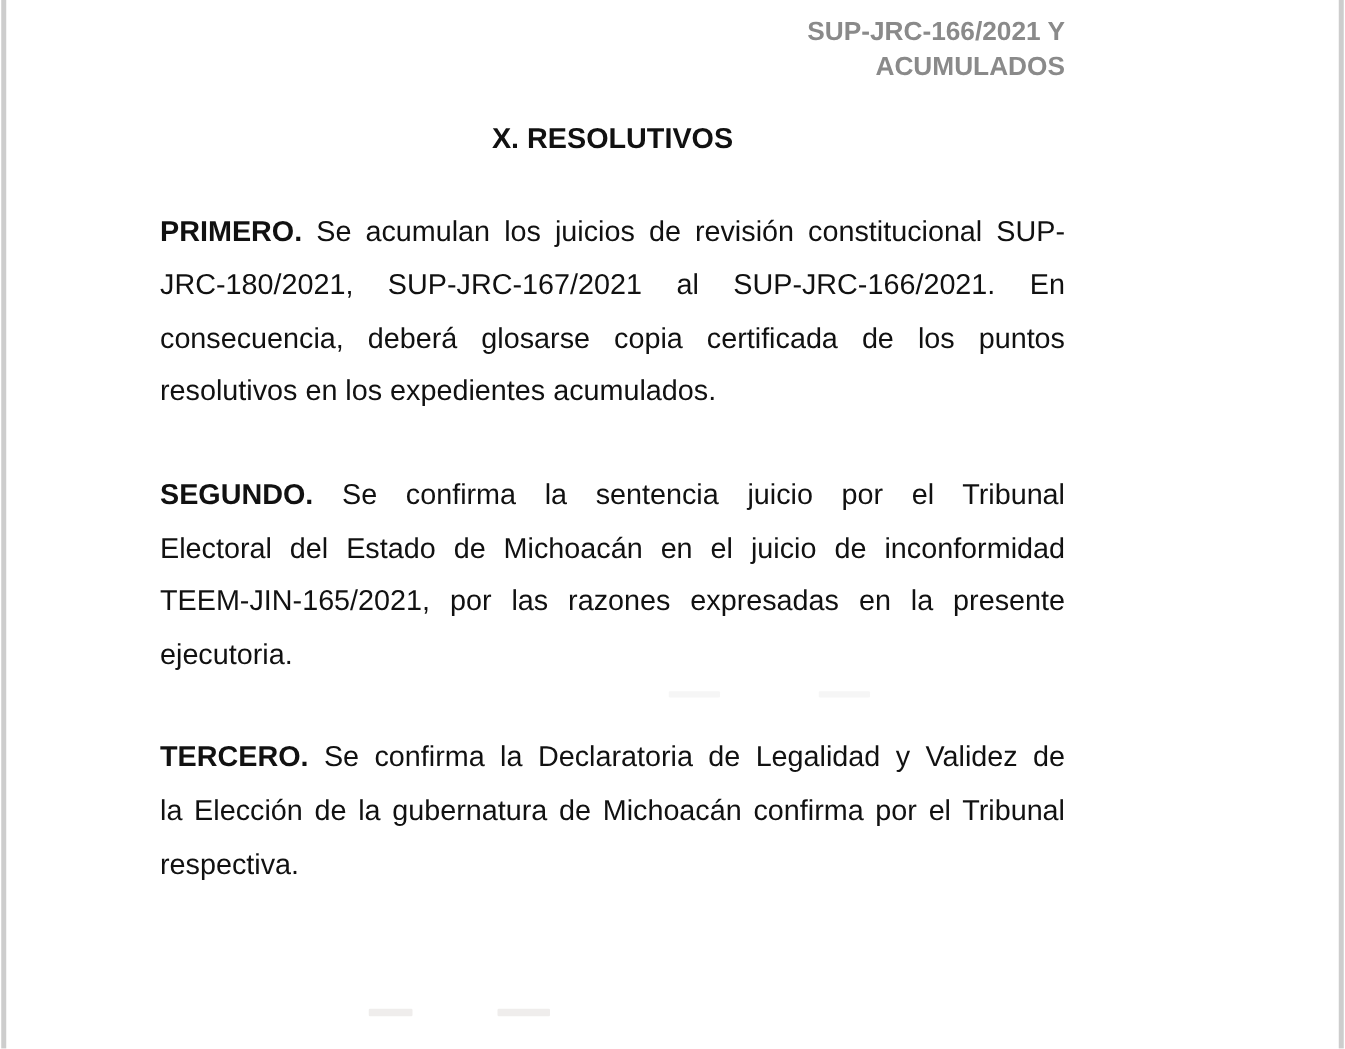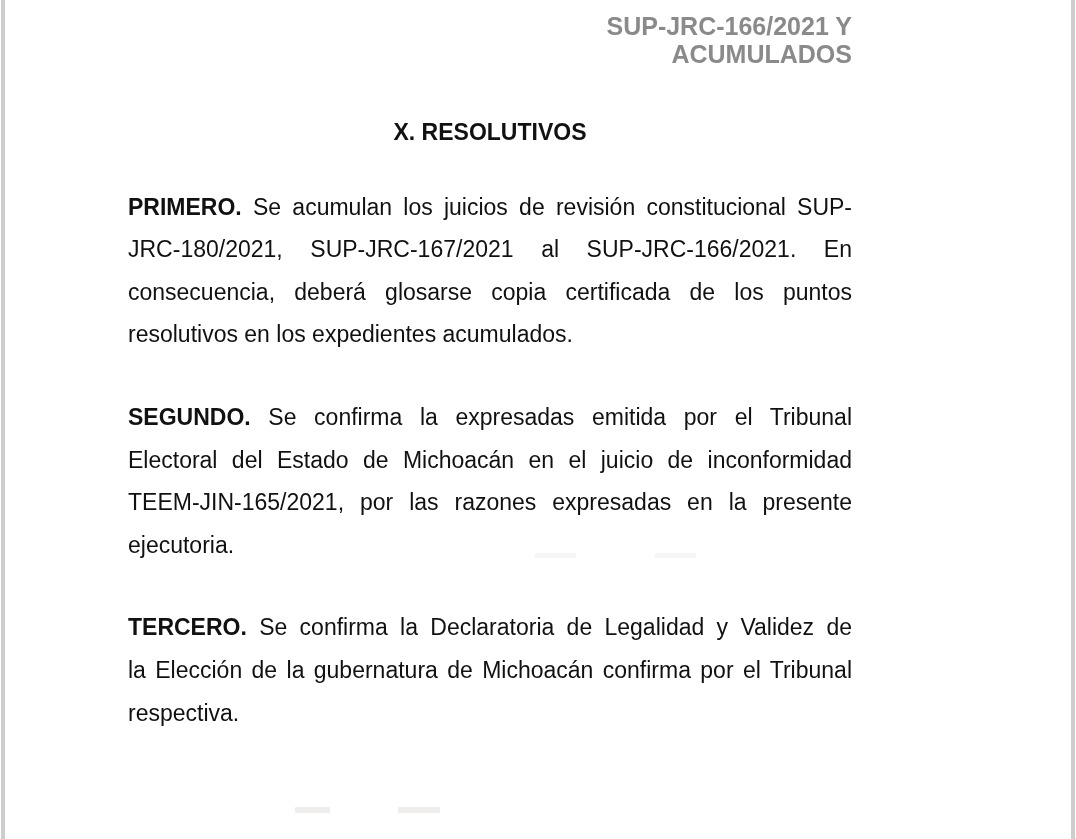--- a/index.html
+++ b/index.html
@@ -29,28 +29,28 @@
   .content {
     position: absolute;
     left: 128px;
     top: 0;
     width: 724px;
   }
 
   .case-ref {
     padding-top: 12px;
     text-align: right;
-    font-size: 25px;
+    font-size: 21px;
     line-height: 28px;
     font-weight: bold;
     color: #8a8a8a;
   }
 
   .title {
-    margin: 43px 0 0 0;
+    margin: 21px 0 0 0;
     text-align: center;
     font-size: 23px;
     line-height: 42.6px;
     font-weight: bold;
     color: #111111;
   }
 
   .para {
     margin-top: 32px;
     font-size: 23px;
@@ -98,21 +98,21 @@
     <h1 class="title">X. RESOLUTIVOS</h1>
 
     <div class="para">
       <div class="line"><span class="lead">PRIMERO.</span><span> Se acumulan los juicios de revisión constitucional SUP-</span></div>
       <div class="line">JRC-180/2021, SUP-JRC-167/2021 al SUP-JRC-166/2021. En</div>
       <div class="line">consecuencia, deberá glosarse copia certificada de los puntos</div>
       <div class="line last">resolutivos en los expedientes acumulados.</div>
     </div>
 
     <div class="para">
-      <div class="line"><span class="lead">SEGUNDO.</span><span> Se confirma la expresadas emitida por el Tribunal</span></div>
+      <div class="line"><span class="lead">SEGUNDO.</span><span> Se confirma la sentencia juicio por el Tribunal</span></div>
       <div class="line">Electoral del Estado de Michoacán en el juicio de inconformidad</div>
       <div class="line">TEEM-JIN-165/2021, por las razones expresadas en la presente</div>
       <div class="line last">ejecutoria.</div>
     </div>
 
     <div class="para">
       <div class="line"><span class="lead">TERCERO.</span><span> Se confirma la Declaratoria de Legalidad y Validez de</span></div>
       <div class="line">la Elección de la gubernatura de Michoacán confirma por el Tribunal</div>
       <div class="line last">respectiva.</div>
     </div>

